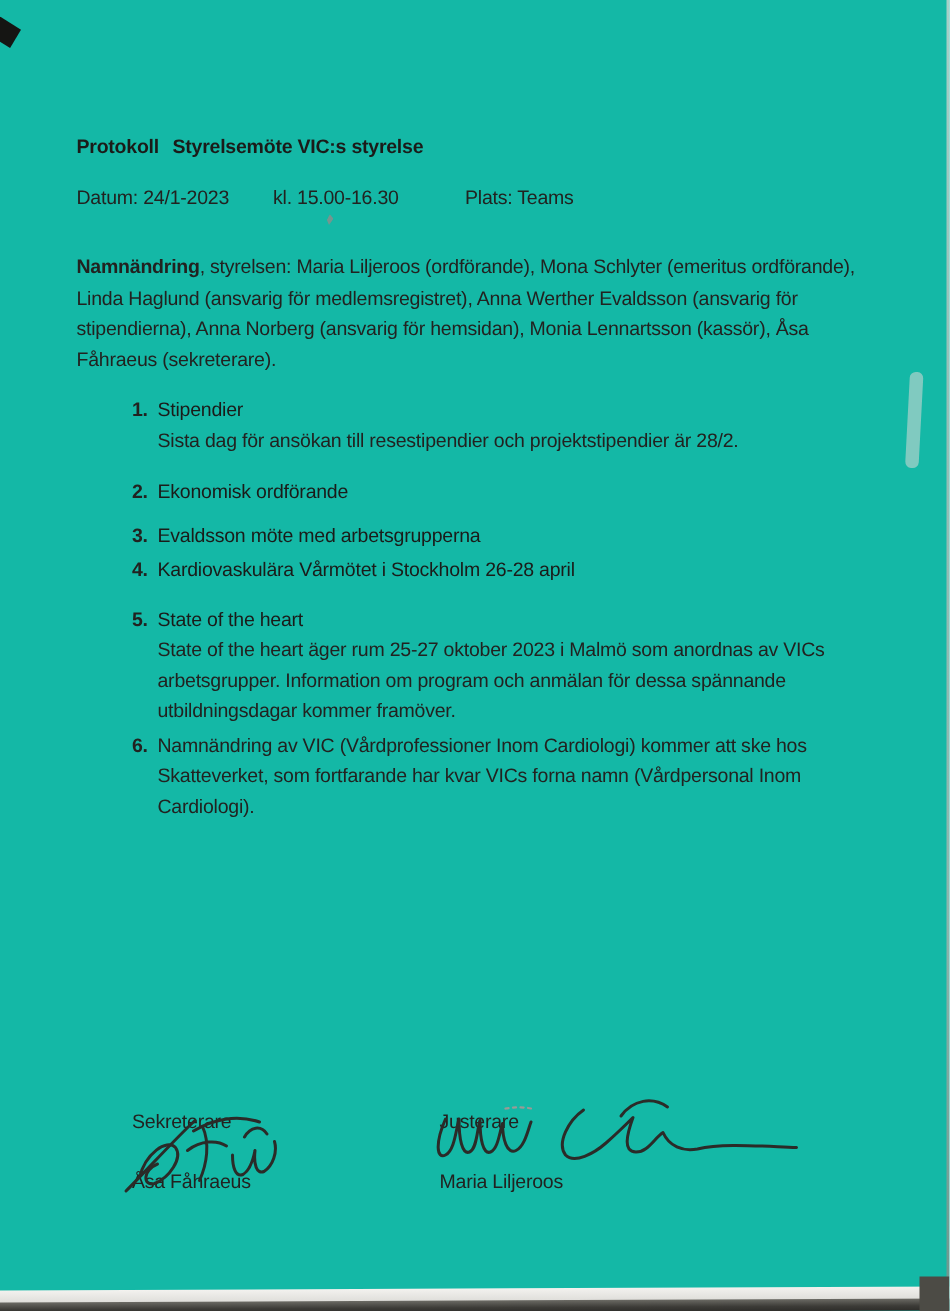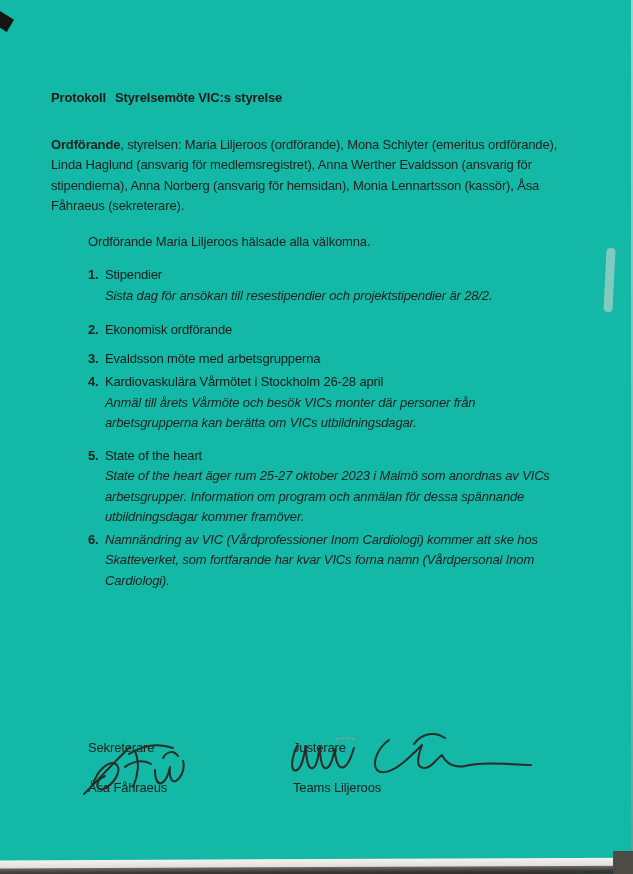--- a/index.html
+++ b/index.html
@@ -20,21 +20,21 @@
   .meta-row{display:flex;margin-top:13px;}
   .meta-row .m-date{width:131px;}
   .meta-row .m-time{width:128px;}
   .attendees{margin-top:26px;white-space:pre-line;}
   .attendees .lead{font-weight:700;}
   .intro{margin-top:15px;margin-left:37px;}
   .agenda{margin-top:13px;}
   .agenda-item{position:relative;padding-left:54px;}
   .agenda-item .num{position:absolute;left:37px;top:0;font-weight:700;}
   .agenda-item .title{font-weight:400;color:#1b1b19;}
-  .agenda-item .body{white-space:pre-line;font-style:italic;}
+  .agenda-item .body{white-space:pre-line;}
   .agenda-item.gap-a{margin-bottom:14px;}
   .agenda-item.gap-b{margin-bottom:8px;}
   .agenda-item.gap-c{margin-bottom:3px;}
   .agenda-item.gap-d{margin-bottom:12px;}
   .agenda-item.gap-e{margin-bottom:2px;}
   .signatures{position:absolute;left:51px;top:738px;width:560px;display:flex;}
   .sig-col{position:relative;}
   .sig-col.left{margin-left:37px;width:205px;}
   .sig-col.right{width:280px;}
   .sig-name{margin-top:19px;}
@@ -88,27 +88,31 @@
   <div class="edge-smudge"></div>
   <div class="speck"></div>
 
   <div class="content">
 
     <div class="doc-heading">
       <span class="h-label">Protokoll</span>
       <span class="h-title">Styrelsemöte VIC:s styrelse</span>
     </div>
 
+    <div class="meta-row">
+      <span class="m-date">Datum: 24/1-2023</span>
+      <span class="m-time">kl. 15.00-16.30</span>
+      <span class="m-place">Plats: Teams</span>
+    </div>
 
-    <p class="attendees"><span class="lead">Ordförande</span><span>, styrelsen: Maria Liljeroos (ordförande), Mona Schlyter (emeritus ordförande),
+    <p class="attendees"><span class="lead">Namnändring</span><span>, styrelsen: Maria Liljeroos (ordförande), Mona Schlyter (emeritus ordförande),
 Linda Haglund (ansvarig för medlemsregistret), Anna Werther Evaldsson (ansvarig för
 stipendierna), Anna Norberg (ansvarig för hemsidan), Monia Lennartsson (kassör), Åsa
 Fåhraeus (sekreterare).</span></p>
 
-    <div class="intro">Ordförande Maria Liljeroos hälsade alla välkomna.</div>
 
     <div class="agenda">
 
       <div class="agenda-item gap-a">
         <span class="num">1.</span>
         <div class="title">Stipendier</div>
         <div class="body">Sista dag för ansökan till resestipendier och projektstipendier är 28/2.</div>
       </div>
 
       <div class="agenda-item gap-b">
@@ -117,22 +121,20 @@
       </div>
 
       <div class="agenda-item gap-c">
         <span class="num">3.</span>
         <div class="title">Evaldsson möte med arbetsgrupperna</div>
       </div>
 
       <div class="agenda-item gap-d">
         <span class="num">4.</span>
         <div class="title">Kardiovaskulära Vårmötet i Stockholm 26-28 april</div>
-        <div class="body">Anmäl till årets Vårmöte och besök VICs monter där personer från
-arbetsgrupperna kan berätta om VICs utbildningsdagar.</div>
       </div>
 
       <div class="agenda-item gap-e">
         <span class="num">5.</span>
         <div class="title">State of the heart</div>
         <div class="body">State of the heart äger rum 25-27 oktober 2023 i Malmö som anordnas av VICs
 arbetsgrupper. Information om program och anmälan för dessa spännande
 utbildningsdagar kommer framöver.</div>
       </div>
 
@@ -156,21 +158,21 @@
         <path d="M55,22 C68,14 84,11 99,16"></path>
         <path d="M19,53 C23,37 37,27 43,33 C48,40 39,53 29,57 C21,59 21,48 31,44"></path>
         <path d="M61,19 C66,30 64,44 59,55 M51,35 C60,28 71,28 77,32"></path>
         <path d="M81,38 C81,46 83,53 88,51 C93,48 95,40 96,35 C95,44 97,51 102,49 C108,45 111,36 109,29"></path>
         <path d="M89,26 C93,19 100,18 104,24"></path>
       </svg>
     </div>
 
     <div class="sig-col right">
       <div class="sig-role">Justerare</div>
-      <div class="sig-name">Teams Liljeroos</div>
+      <div class="sig-name">Maria Liljeroos</div>
       <svg class="sig-svg right-s" width="262" height="62" viewBox="0 0 262 62">
         <path d="M14,20 C7,36 8,47 14,44 C20,41 21,27 23,20 C23,33 25,44 30,42 C35,40 35,27 37,21 C37,33 39,44 44,42 C49,40 50,29 52,23 C52,33 55,44 61,41 C67,38 69,27 71,22"></path>
         <path d="M106,14 C96,21 88,36 94,44 C100,50 113,43 121,36 C129,29 135,23 139,19 C135,30 132,42 141,42 C149,42 153,33 159,29 C163,38 172,42 182,40 C198,36 222,38 248,39"></path>
         <path d="M131,18 C139,7 152,5 162,12"></path>
         <path d="M54,13 C60,12 66,12 71,13" stroke-dasharray="2,3" style="stroke:#9a9a95;stroke-width:1.5"></path>
       </svg>
     </div>
 
   </div>
 

